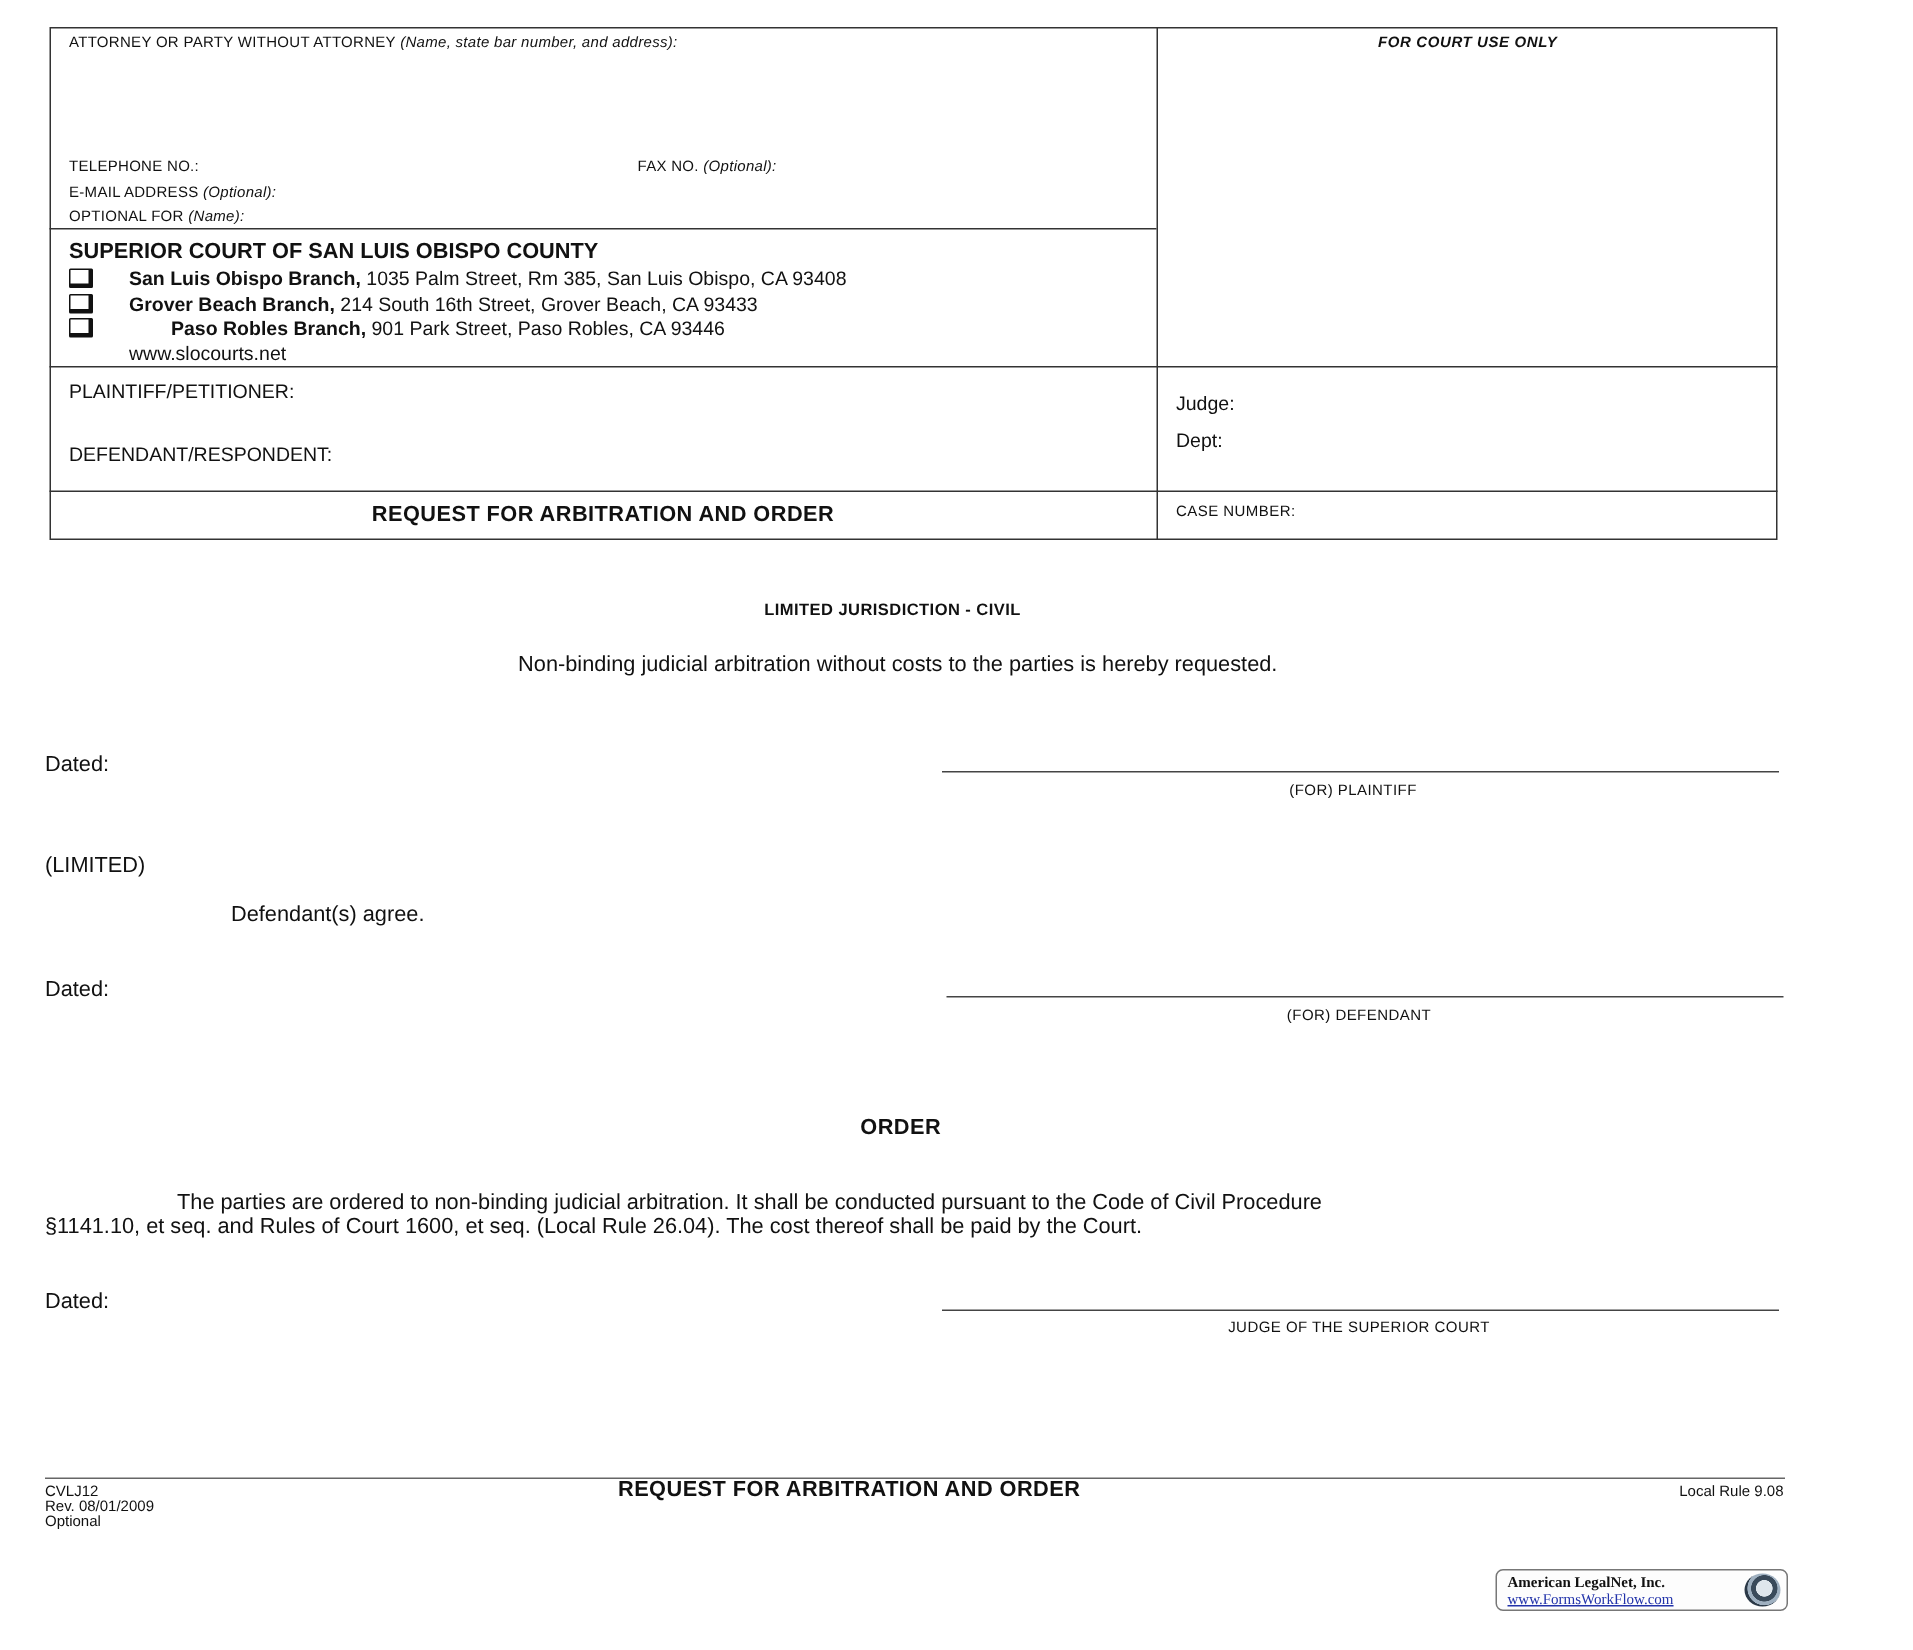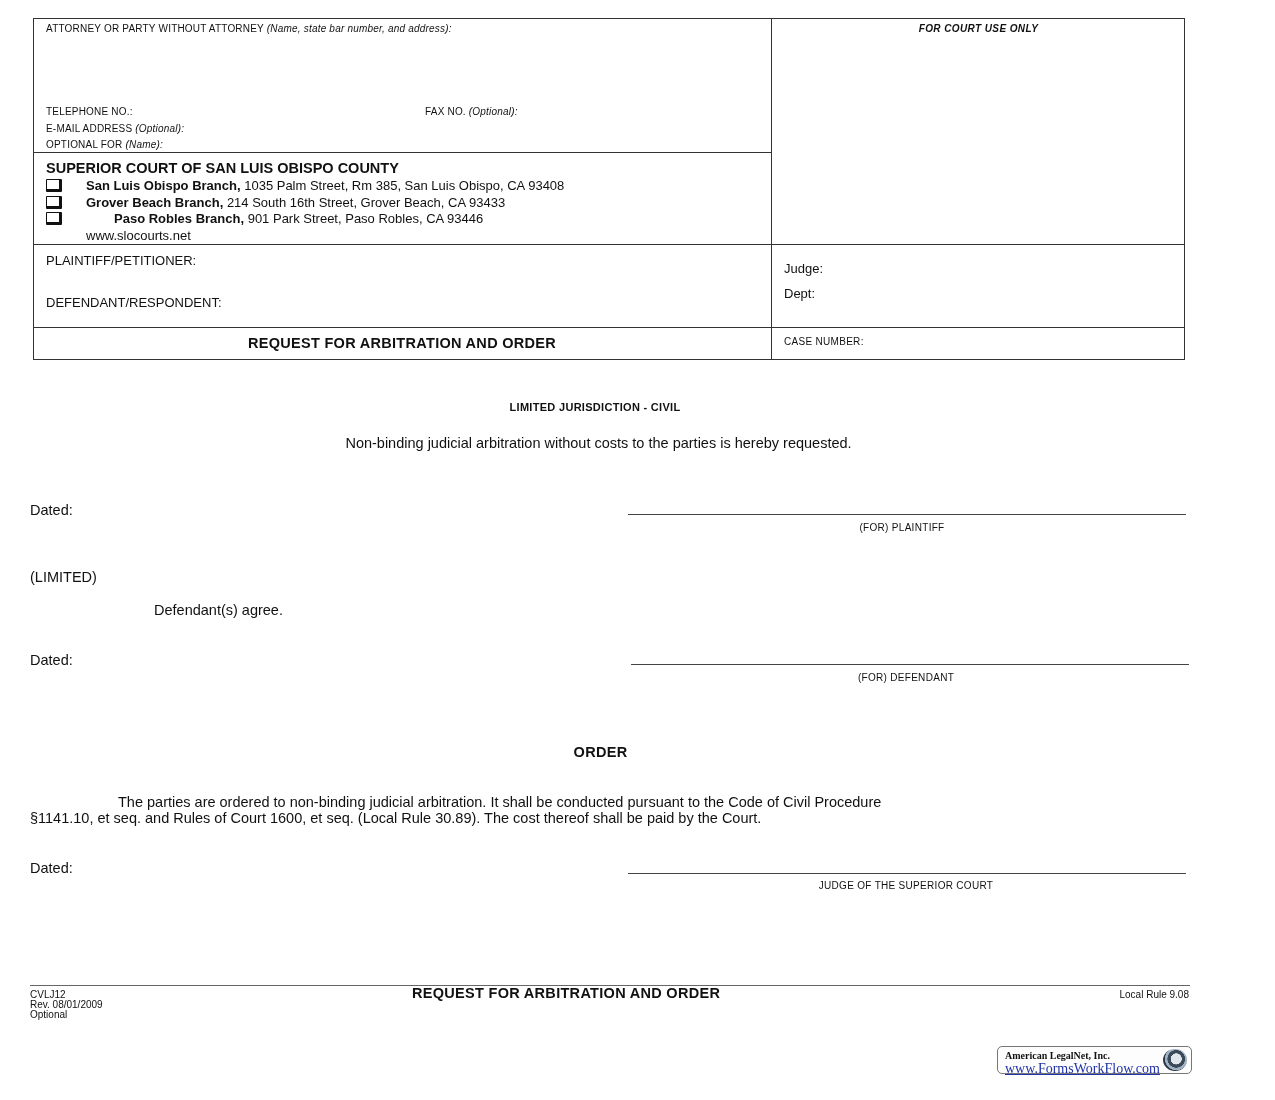--- a/index.html
+++ b/index.html
@@ -12,21 +12,21 @@
     .hline { position: absolute; background: #333; height: 1px; }
     .checkbox { position: absolute; width: 12px; height: 9px; border: 1.5px solid #111; border-right-width: 3px; border-bottom-width: 3px; border-radius: 1px; box-sizing: content-box; background: #fff; }
     .branch { position: absolute; left: 86px; font-size: 13px; }
     .branch b { font-weight: bold; }
     .sigline { position: absolute; height: 1px; background: #444; }
     .body-text { font-size: 14.5px; }
     .small-cap { font-size: 10px; letter-spacing: 0.3px; }
     .footer-left { font-size: 10px; line-height: 10px; }
     .logo { position: absolute; left: 997px; top: 1046px; width: 195px; height: 28px; border: 1px solid #777; border-radius: 5px; background: #fdfdfd; box-sizing: border-box; }
     .logo-name { position: absolute; left: 7px; top: 3px; font-family: "Liberation Serif", "DejaVu Serif", serif; font-weight: bold; font-size: 10px; color: #111; }
-    .logo-url { position: absolute; left: 7px; top: 14px; font-family: "Liberation Serif", "DejaVu Serif", serif; font-size: 14px; color: #2233aa; text-decoration: underline; }
+    .logo-url { position: absolute; left: 7px; top: 14px; font-family: "Liberation Serif", "DejaVu Serif", serif; font-size: 10px; color: #2233aa; text-decoration: underline; }
     .logo-globe { position: absolute; right: 4px; top: 2px; width: 24px; height: 22px; border-radius: 50%; background: radial-gradient(circle at 55% 45%, #dfe6ec 0 30%, #3a4a5a 32% 48%, #9fb0c0 50% 62%, #2b3947 64% 100%); }
   </style>
 </head>
 <body>
 
 <div class="hdr-box"></div>
 <div class="vline" style="left:771px; top:18px; height:342px;"></div>
 <div class="hline" style="left:33px; top:152px; width:738px;"></div>
 <div class="hline" style="left:33px; top:244px; width:1152px;"></div>
 <div class="hline" style="left:33px; top:327px; width:1152px;"></div>
@@ -98,21 +98,21 @@
 <div class="abs small-cap" style="left:628px; top:522px; width:548px; text-align:center;">(FOR) PLAINTIFF</div>
 
 <div class="abs body-text" style="left:30px; top:569px;">(LIMITED)</div>
 <div class="abs body-text" style="left:118px; top:602px;margin-left:36px;">Defendant(s) agree.</div>
 <div class="abs body-text" style="left:30px; top:652px;">Dated:</div>
 <div class="sigline" style="left:631px; top:664px; width:558px;"></div>
 <div class="abs small-cap" style="left:631px; top:672px; width:550px; text-align:center;">(FOR) DEFENDANT</div>
 
 <div class="abs" style="left:0; top:744px; width:1201px; text-align:center; font-size:14.5px; font-weight:bold; letter-spacing:0.3px;">ORDER</div>
 <div class="abs body-text" style="left:118px; top:794px; white-space:nowrap;">The parties are ordered to non-binding judicial arbitration. It shall be conducted pursuant to the Code of Civil Procedure</div>
-<div class="abs body-text" style="left:30px; top:810px; white-space:nowrap;">§1141.10, et seq. and Rules of Court 1600, et seq. (Local Rule 30.89). The cost thereof shall be paid by the Court.</div>
+<div class="abs body-text" style="left:30px; top:810px; white-space:nowrap;">§1141.10, et seq. and Rules of Court 1600, et seq. (Local Rule 26.04). The cost thereof shall be paid by the Court.</div>
 
 <div class="abs body-text" style="left:30px; top:860px;">Dated:</div>
 <div class="sigline" style="left:628px; top:873px; width:558px;"></div>
 <div class="abs small-cap" style="left:628px; top:880px; width:556px; text-align:center;">JUDGE OF THE SUPERIOR COURT</div>
 
 <div class="hline" style="left:30px; top:985px; width:1160px; background:#666;"></div>
 <div class="abs footer-left" style="left:30px; top:990px;">
   <div>CVLJ12</div>
   <div>Rev. 08/01/2009</div>
   <div>Optional</div>

